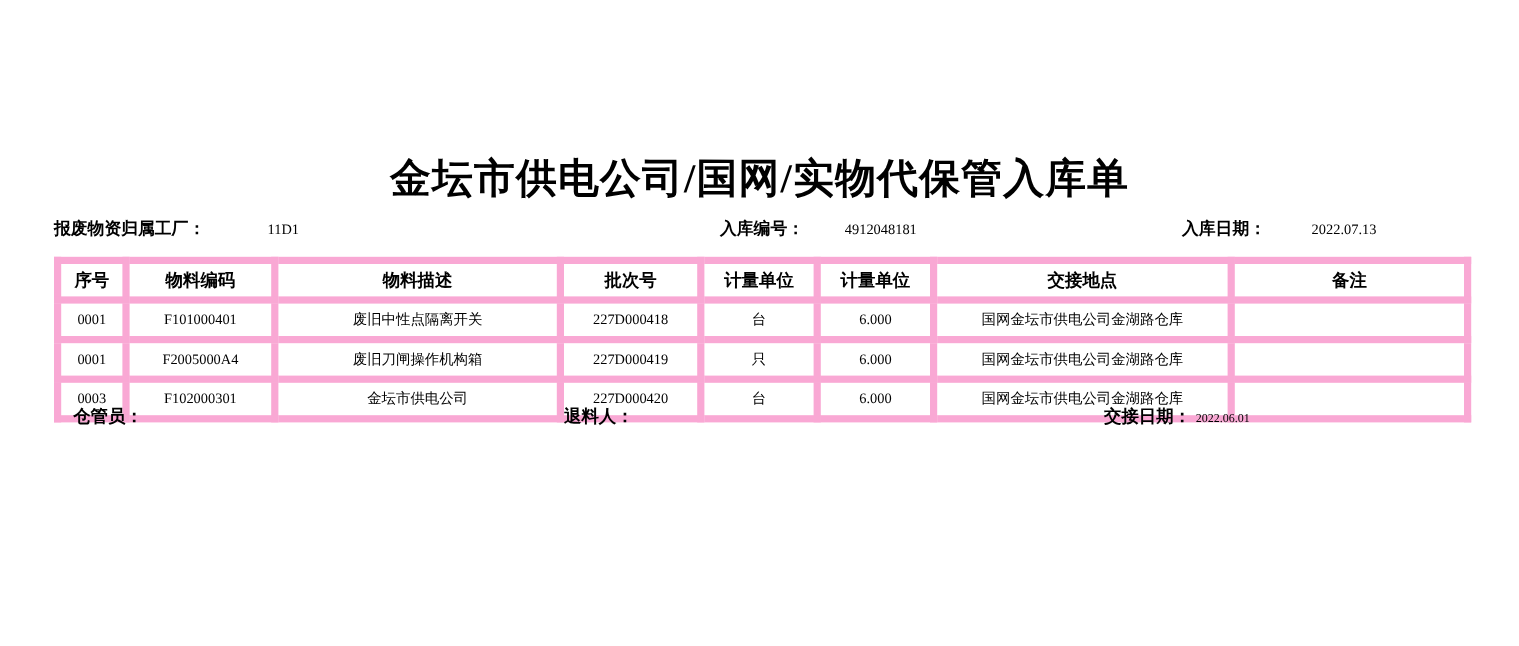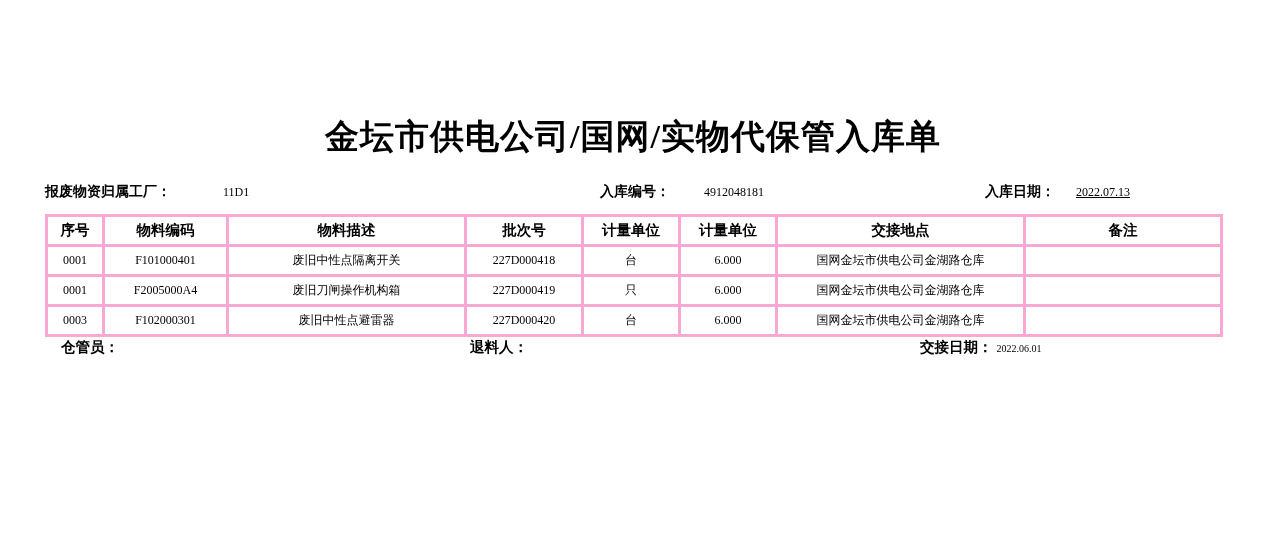--- a/index.html
+++ b/index.html
@@ -18,21 +18,21 @@
   .page {
     position: absolute;
     left: 0;
     top: 0;
     width: 1266px;
     height: 538px;
   }
   .doc-title {
     position: absolute;
     left: 0;
-    top: 114px;
+    top: 126px;
     width: 1266px;
     text-align: center;
     font-size: 34px;
     font-weight: bold;
     letter-spacing: 1px;
     font-family: "Liberation Serif", "DejaVu Serif", serif;
   }
   .meta-row {
     position: absolute;
     left: 45px;
@@ -52,33 +52,33 @@
   .meta-value {
     font-size: 12px;
     font-family: "Liberation Serif", "DejaVu Serif", serif;
     margin-left: 10px;
   }
   .meta-1 { left: 0px; top: 0px; }
   .meta-2 { left: 555px; top: 0px; }
   .meta-3 { left: 940px; top: 0px; }
   .meta-1 .meta-value { margin-left: 48px; }
   .meta-2 .meta-value { margin-left: 30px; }
-  .meta-3 .meta-value { margin-left: 17px; text-decoration: underline; }
+  .meta-3 .meta-value { margin-left: 34px; }
 
   table.main-table {
     position: absolute;
     left: 45px;
     top: 214px;
     width: 1175px;
     border-collapse: collapse;
     table-layout: fixed;
   }
   table.main-table th,
   table.main-table td {
-    border: 3px solid #f9a8d4;
+    border: 6px solid #f9a8d4;
     text-align: center;
     font-family: "Liberation Serif", "DejaVu Serif", serif;
     padding: 0;
   }
   table.main-table th {
     height: 27px;
     font-size: 14.5px;
     font-weight: bold;
   }
   table.main-table td {
@@ -182,21 +182,21 @@
         <td>废旧刀闸操作机构箱</td>
         <td>227D000419</td>
         <td>只</td>
         <td>6.000</td>
         <td>国网金坛市供电公司金湖路仓库</td>
         <td></td>
       </tr>
       <tr>
         <td>0003</td>
         <td>F102000301</td>
-        <td>废旧中性点避雷器</td>
+        <td>金坛市供电公司</td>
         <td>227D000420</td>
         <td>台</td>
         <td>6.000</td>
         <td>国网金坛市供电公司金湖路仓库</td>
         <td></td>
       </tr>
     </tbody>
   </table>
 
   <div class="footer-row">

